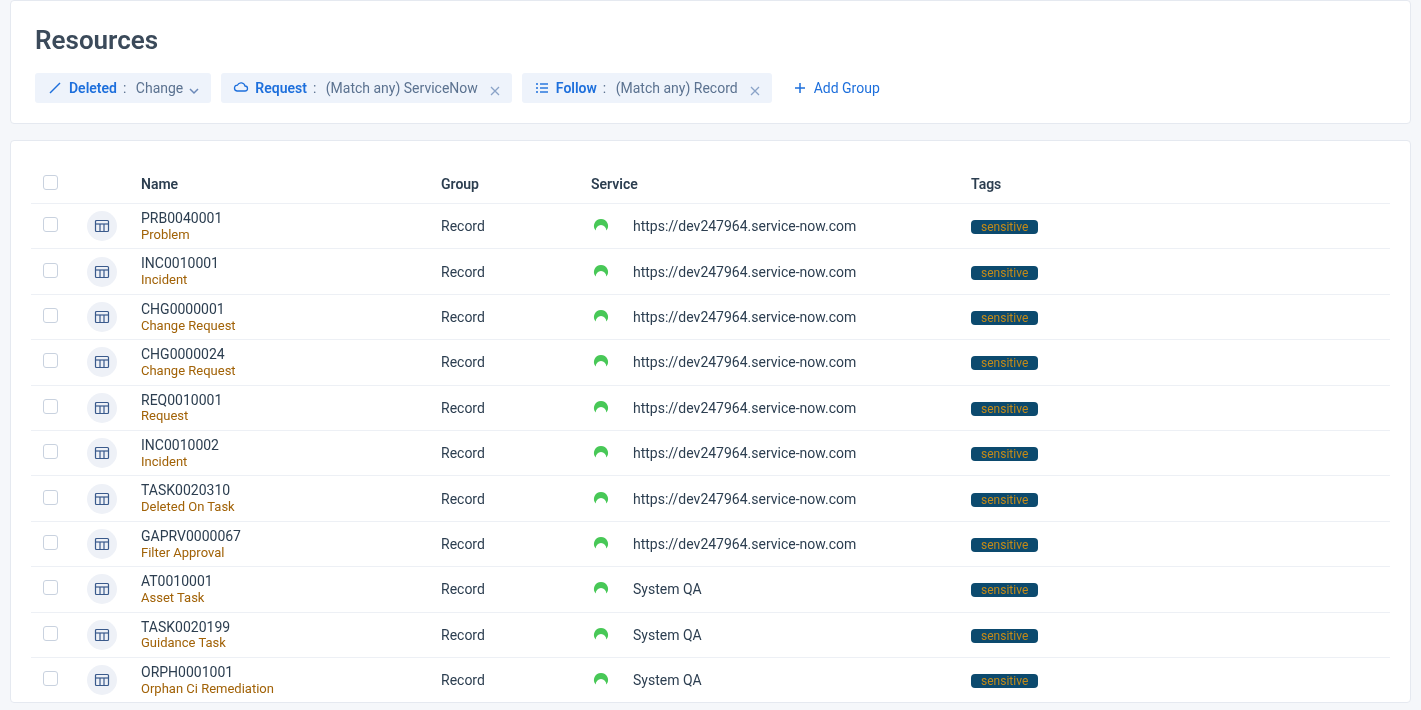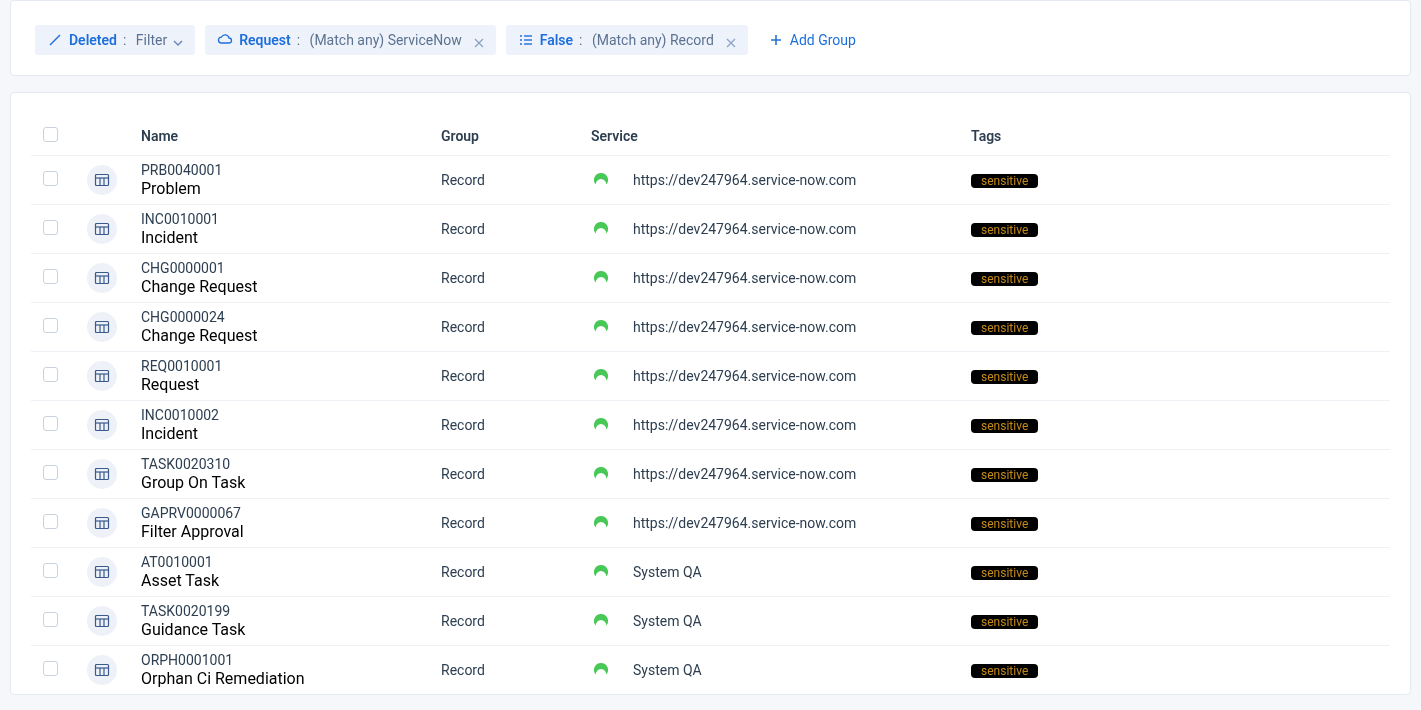--- a/index.html
+++ b/index.html
@@ -105,58 +105,59 @@
   .rec-icon {
     width: 30px; height: 30px;
     border-radius: 50%;
     background: #eef1f7;
     display:flex; align-items:center; justify-content:center;
     color:#3a5a8c;
   }
   .rec-icon svg { width:16px; height:16px; }
 
   .name-main { font-size: 14px; color: #2c3e50; line-height: 1.2; }
-  .name-sub  { font-size: 16px; color: #000000; line-height: 1.2; }
+  .name-sub  { font-size: 13px; color: #a16207; line-height: 1.2; }
 
   .svc-cell { display:flex; align-items:center; gap:22px; }
   .svc-icon {
     width: 20px; height: 20px;
     display:flex; align-items:center; justify-content:center;
   }
   .svc-icon svg { width:20px; height:20px; }
   .svc-text { color:#2c3e50; }
 
   .tag-chip {
     display:inline-block;
-    background: #000000;
+    background: #0c4a6e;
     color: #c48a17;
     font-size: 12px;
     padding: 0 10px;
     border-radius: 4px;
   }
 
   .chip-icon { width:16px; height:16px; display:inline-flex; align-items:center; }
   .chip-icon svg { width:16px; height:16px; }
 </style>
 </head>
 <body>
 
 <div class="page-card">
+  <div class="page-title">Resources</div>
   <div class="filter-row">
 
 
     <div class="filter-chip">
       <span class="chip-icon">
         <svg viewBox="0 0 16 16">
             <line x1="3" y1="13" x2="13" y2="3" stroke="#1d6fdc" stroke-width="1.5"></line>
           </svg>
       </span>
       <span class="bold">Deleted</span>
         <span class="grey">:&nbsp;</span>
-      <span class="grey">Filter</span>
+      <span class="grey">Change</span>
       <span class="chevron-down">
         <svg viewBox="0 0 10 10">
             <path d="M1 3 L5 7 L9 3" fill="none" stroke="#6b89b8" stroke-width="1.5"></path>
           </svg>
       </span>
     </div>
 
     <div class="filter-chip">
       <span class="chip-icon">
         <svg viewBox="0 0 16 16">
@@ -177,21 +178,21 @@
       <span class="chip-icon">
         <svg viewBox="0 0 16 16">
           <circle cx="3" cy="4" r="1" fill="#1d6fdc"></circle>
             <rect x="6" y="3.3" width="8" height="1.4" fill="#1d6fdc"></rect>
           <circle cx="3" cy="8" r="1" fill="#1d6fdc"></circle>
             <rect x="6" y="7.3" width="8" height="1.4" fill="#1d6fdc"></rect>
           <circle cx="3" cy="12" r="1" fill="#1d6fdc"></circle>
             <rect x="6" y="11.3" width="8" height="1.4" fill="#1d6fdc"></rect>
         </svg>
       </span>
-      <span class="bold">False</span>
+      <span class="bold">Follow</span>
         <span class="grey">:&nbsp;</span>
       <span class="grey">(Match any) Record</span>
       <span class="x-icon" style="margin-left:6px;">
         <svg viewBox="0 0 10 10">
             <path d="M1 1 L9 9 M9 1 L1 9" stroke="#8aa3c7" stroke-width="1.3"></path>
           </svg>
       </span>
     </div>
 
     <div class="add-filter">
@@ -446,21 +447,21 @@
         <svg viewBox="0 0 16 16">
           <rect x="1.5" y="2.5" width="13" height="11" rx="1" fill="none" stroke="#3a5a8c" stroke-width="1.2"></rect>
           <line x1="1.5" y1="6" x2="14.5" y2="6" stroke="#3a5a8c" stroke-width="1.2"></line>
           <line x1="6" y1="6" x2="6" y2="13.5" stroke="#3a5a8c" stroke-width="1.2"></line>
           <line x1="10" y1="6" x2="10" y2="13.5" stroke="#3a5a8c" stroke-width="1.2"></line>
         </svg>
       </div>
     </td>
     <td class="col-name">
       <div class="name-main">TASK0020310</div>
-      <div class="name-sub">Group On Task</div>
+      <div class="name-sub">Deleted On Task</div>
     </td>
     <td class="col-type">
       <span>Record</span>
     </td>
     <td class="col-service">
       <div class="svc-cell">
         <span class="svc-icon">
           <svg viewBox="0 0 20 20">
             <path d="M10 3 a7 7 0 0 1 5.3 11.6 A5.5 5.5 0 0 0 10 9 a5.5 5.5 0 0 0 -5.3 5.6 A7 7 0 0 1 10 3 Z" fill="#48c857"></path>
           </svg>

